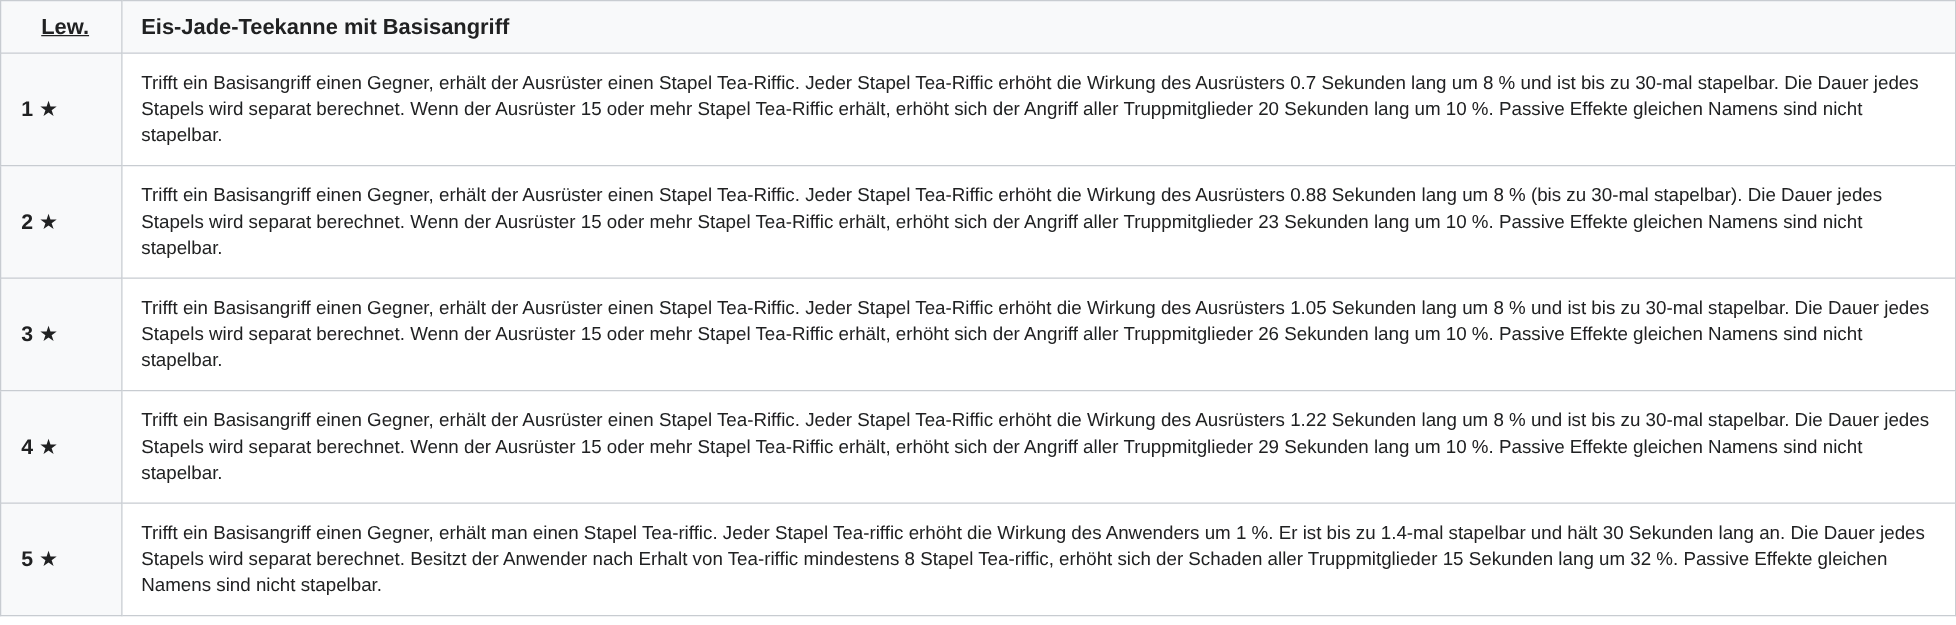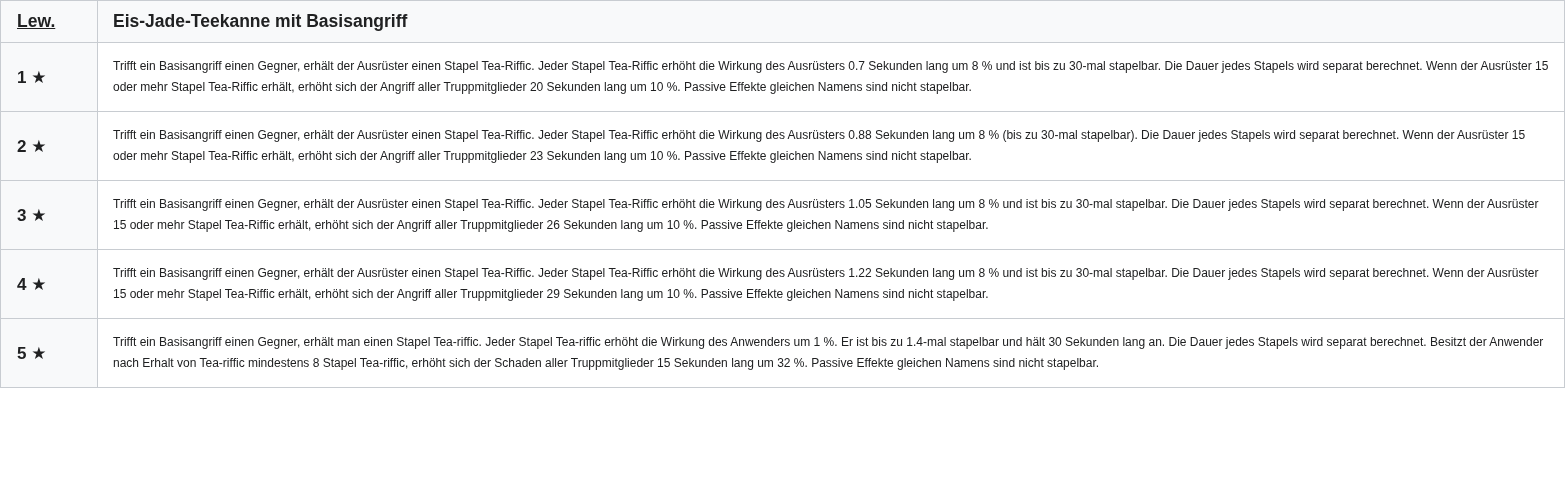--- a/index.html
+++ b/index.html
@@ -35,34 +35,34 @@
   }
   thead th{
     background:var(--header_bg);
     text-align:left;
     font-weight:bold;
     font-size:17.5px;
     line-height:21px;
     padding:10px 14px 10px 15px;
   }
   thead th.level-head{
-    padding-left:16px;
+    padding-left:32px;
     text-decoration:underline;
   }
   tbody th.level-cell{
     background:var(--header_bg);
     text-align:left;
     font-weight:bold;
     font-size:17px;
     padding:13px 8px 13px 16px;
     white-space:nowrap;
   }
   td.desc-cell{
     background:var(--cell_bg);
-    font-size:12px;
+    font-size:15px;
     line-height:21px;
     padding:13px 14px 13px 15px;
     text-align:left;
   }
   .star{
     font-family:"DejaVu Sans",sans-serif;
   }
 </style>
 </head>
 <body>

